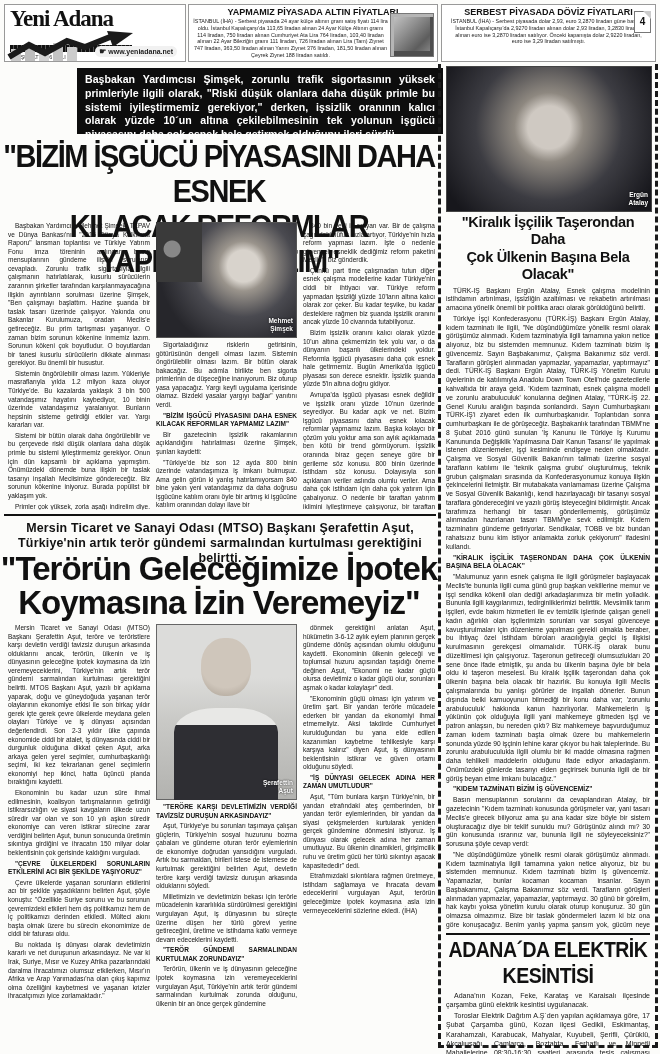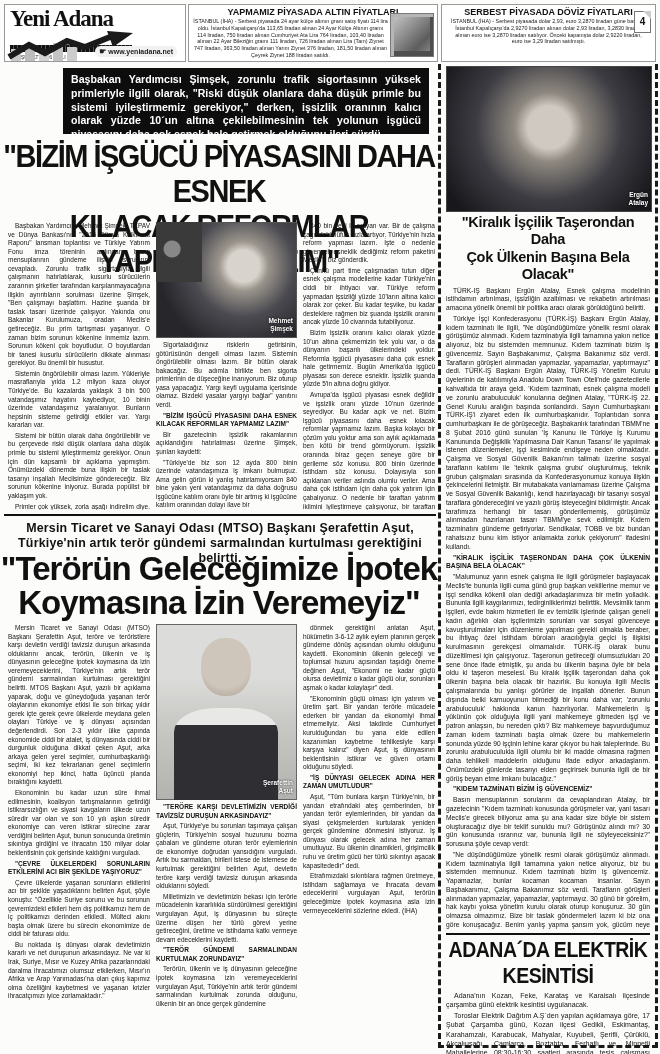--- a/index.html
+++ b/index.html
@@ -23,21 +23,21 @@
   .h-body{font-size:5.4px;line-height:1.25;text-align:center;color:#222;margin-top:1px;}
   .gold .h-body{width:195px;}
   .gold-photo{position:absolute;right:3px;top:8px;width:44px;height:44px;
         background:linear-gradient(135deg,#cfcfcf 0%,#8f8f8f 40%,#5d5d5d 70%,#9a9a9a 100%);
         box-shadow:inset 0 0 0 1px #777, inset 8px 8px 0 -4px #b5b5b5, inset -10px -12px 0 -6px #4e4e4e;}
   .pageno{position:absolute;right:4px;top:6px;width:15px;height:20px;border:1px solid #777;
         background:#fff;font-size:10px;font-weight:bold;text-align:center;line-height:20px;}
   .pageno:before{content:"";position:absolute;right:-1px;top:-1px;border:4px solid #ccc;
         border-left-color:transparent;border-bottom-color:transparent;}
   
-  .lead{position:absolute;left:63px;top:68px;width:366px;height:66px;background:#0d0d0d;
+  .lead{position:absolute;left:77px;top:68px;width:366px;height:66px;background:#0d0d0d;
         color:#fff;font-weight:bold;font-size:10.6px;line-height:1.3;text-align:justify;
         padding:5px 8px;box-sizing:border-box;}
   
   .head1{position:absolute;left:0;top:139px;width:438px;text-align:center;font-weight:900;
         font-size:29px;line-height:1.12;letter-spacing:-1.5px;transform:scaleY(1.08);
         transform-origin:top;}
   .kicker{position:absolute;left:4px;top:521px;width:432px;text-align:center;font-weight:bold;
         font-size:12.4px;line-height:1.22;letter-spacing:0.2px;}
   .head2{position:absolute;left:0;top:552px;width:438px;text-align:center;font-weight:900;
         font-size:33px;line-height:1.03;letter-spacing:-1px;}

